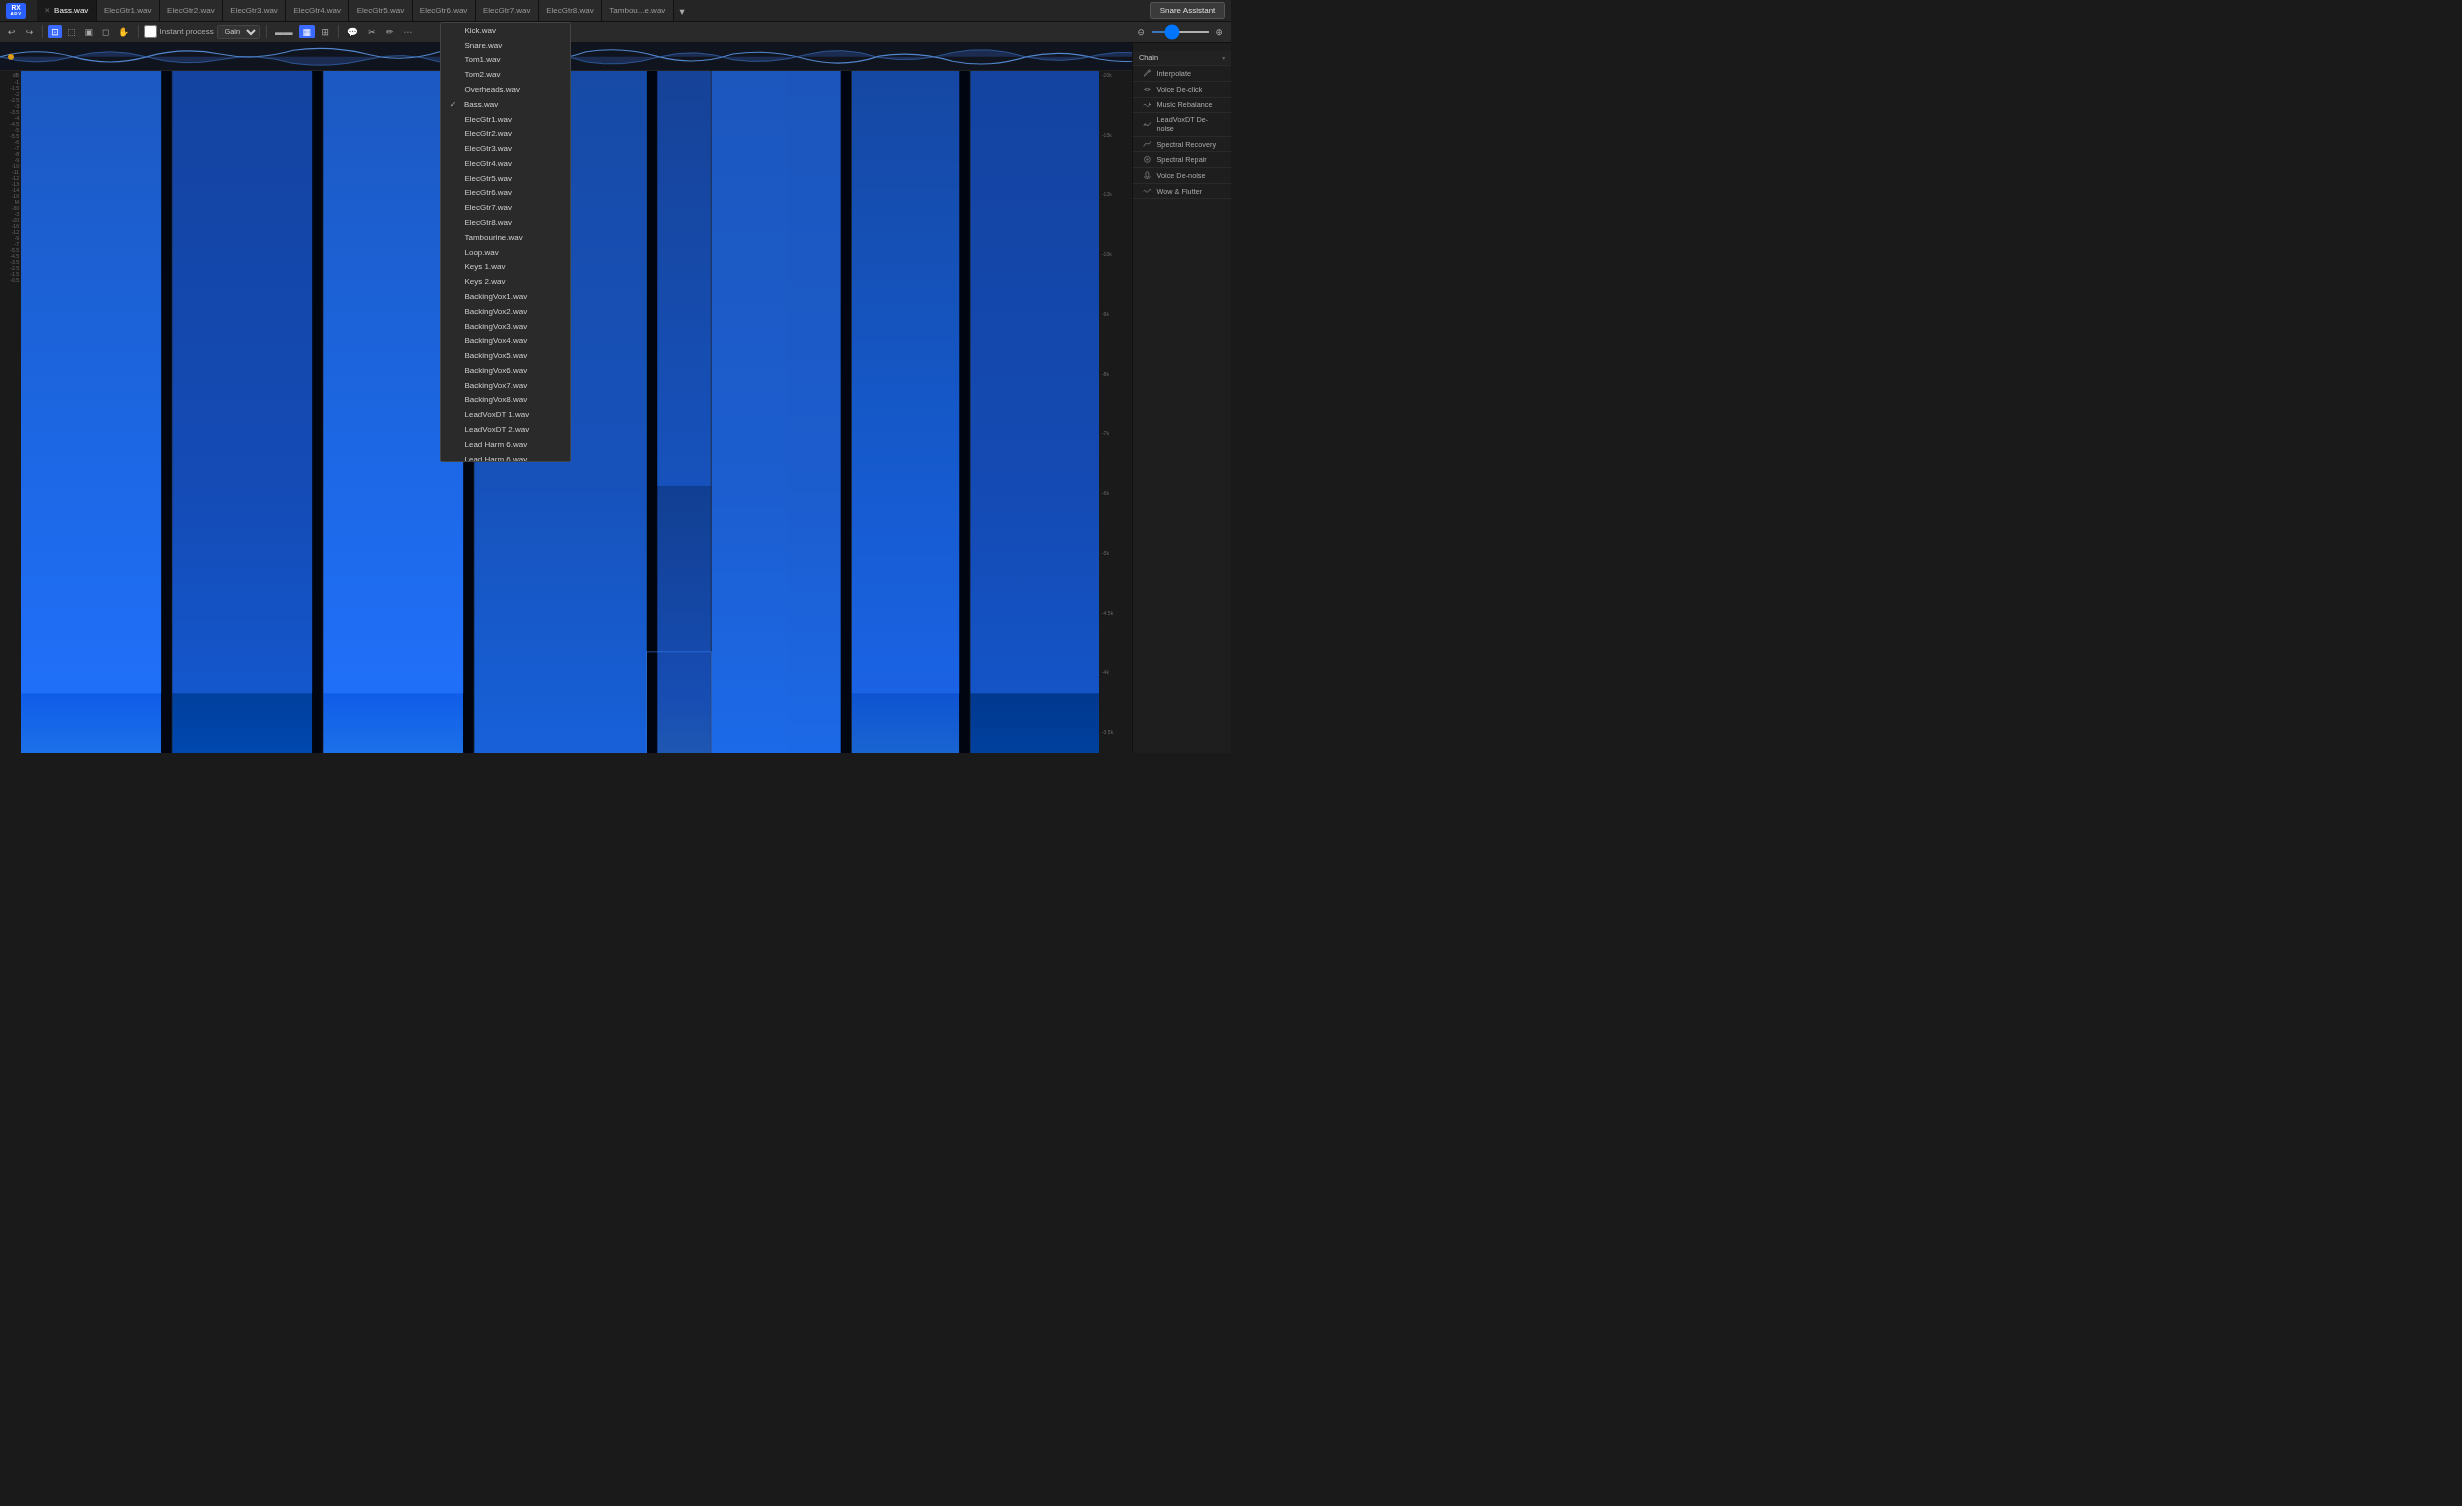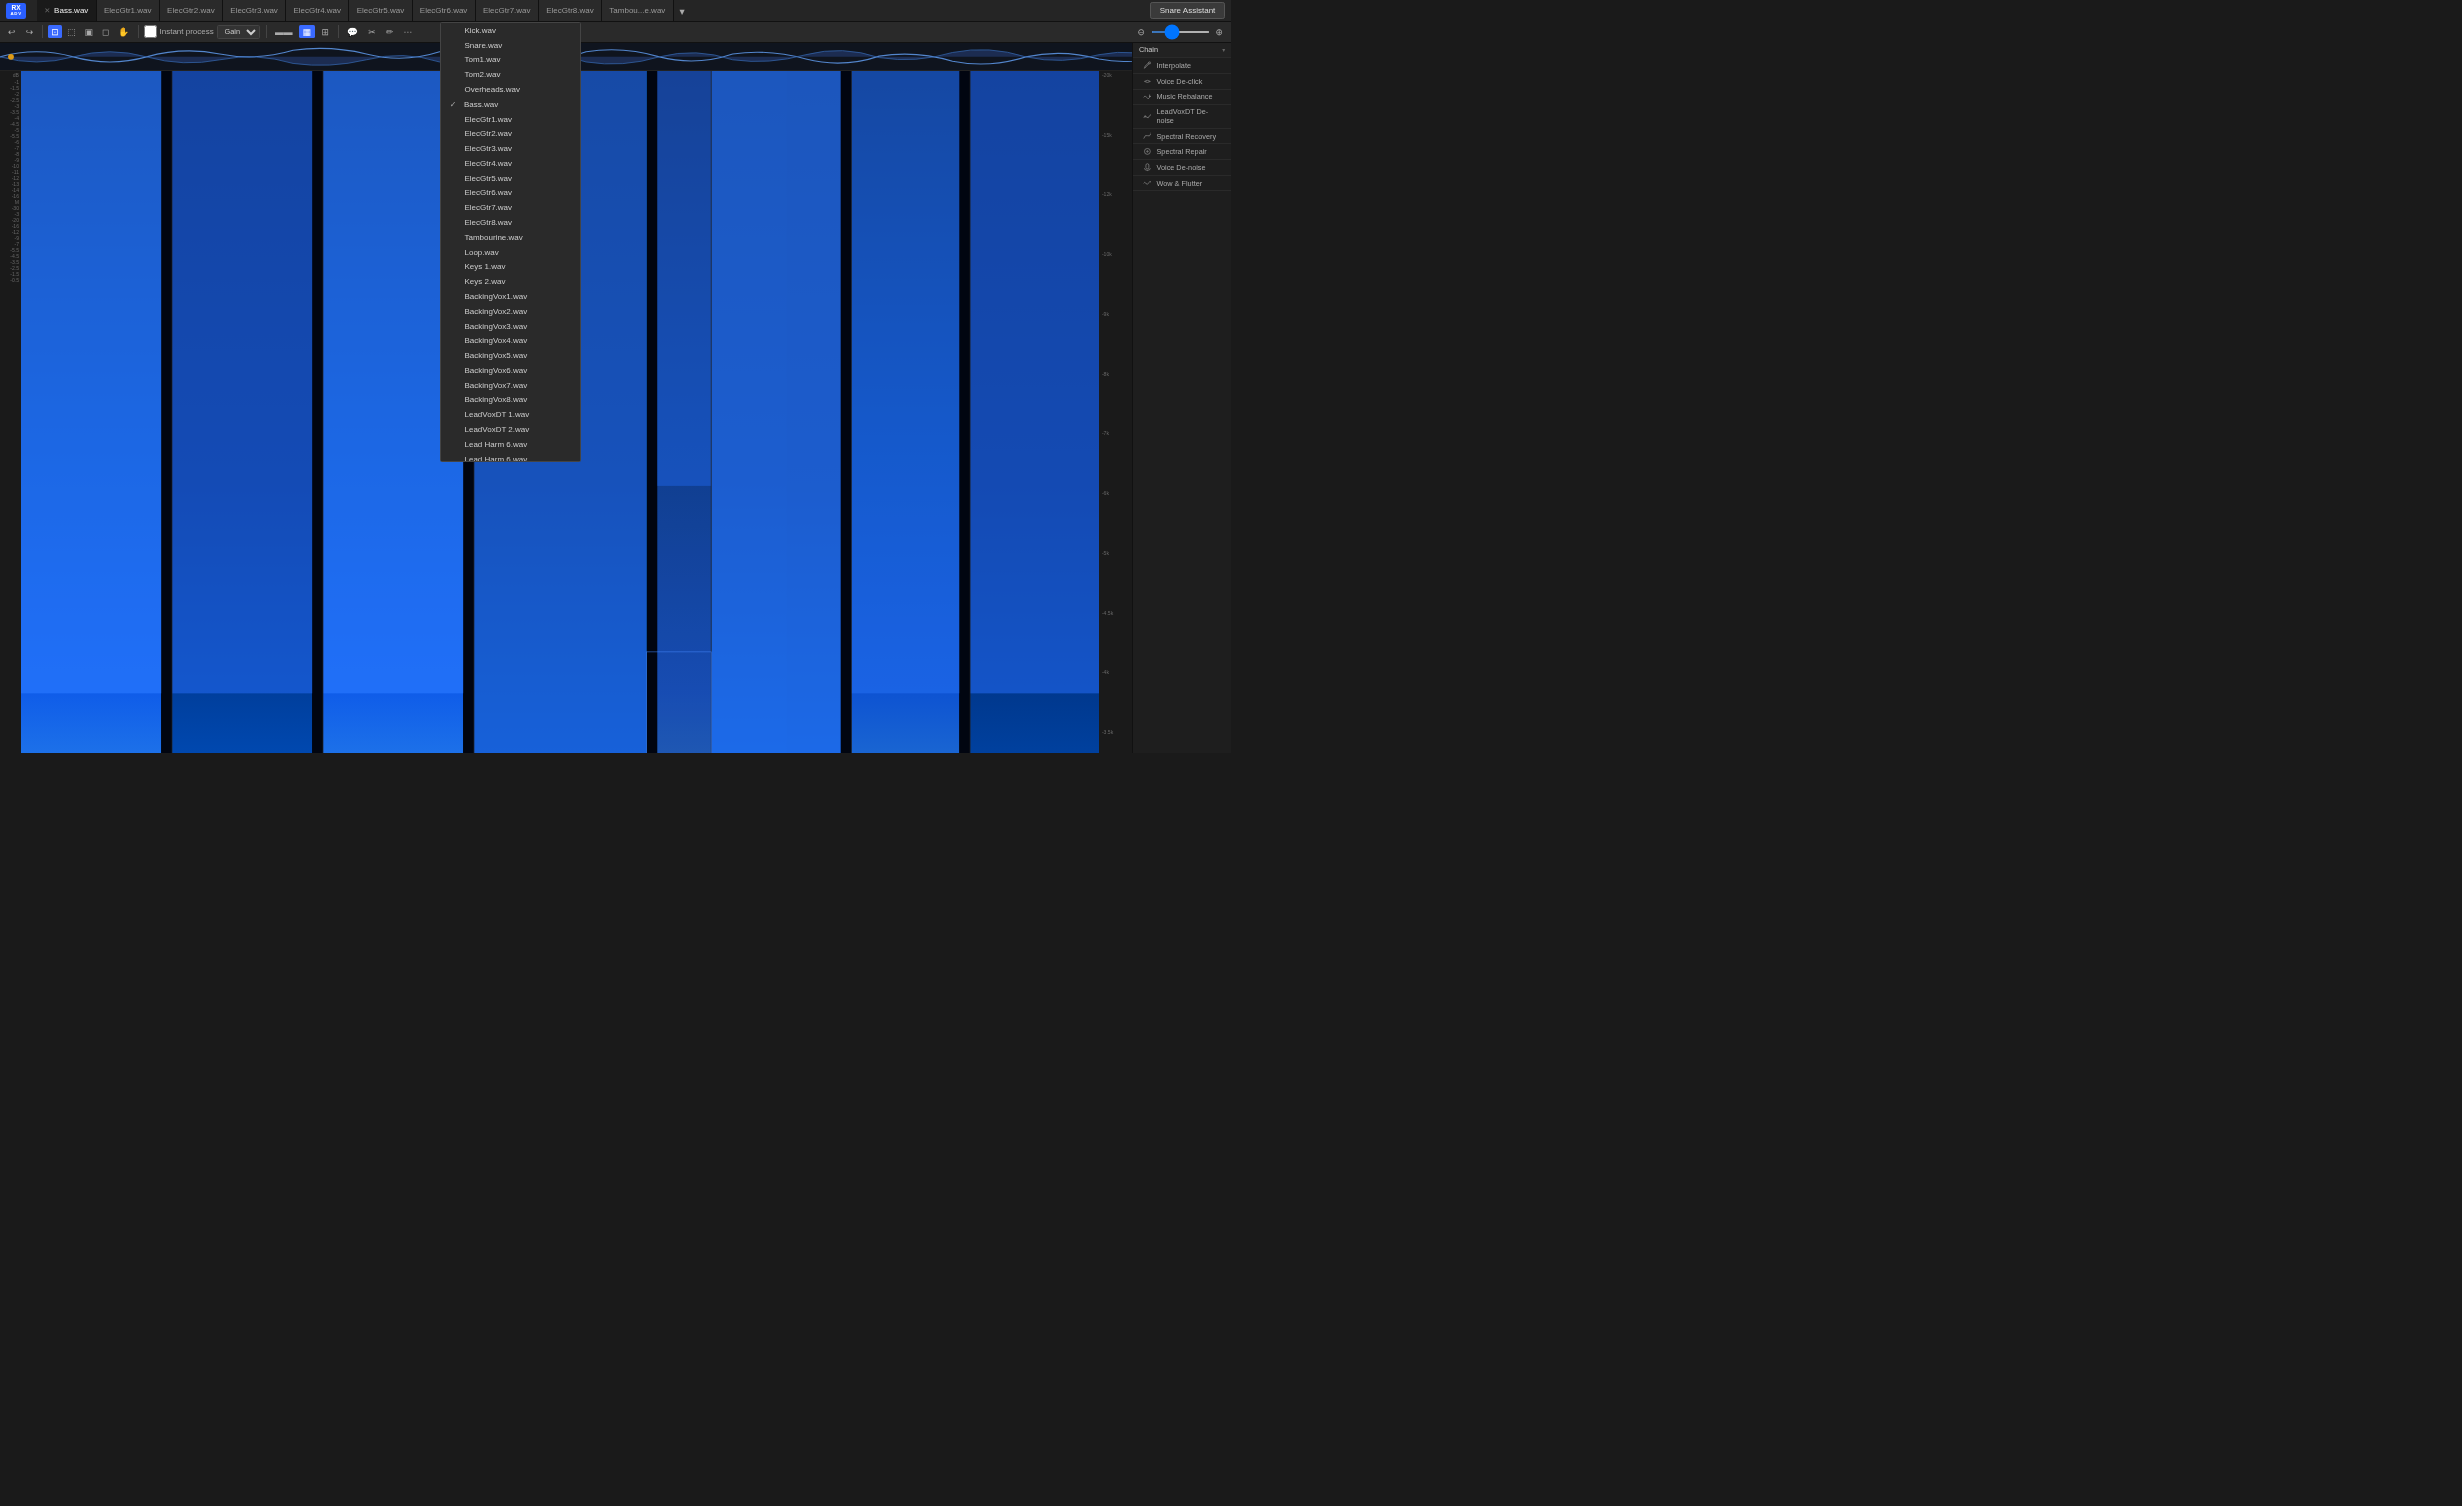--- a/index.html
+++ b/index.html
@@ -310,21 +310,21 @@
       position: absolute;
       top: 22px;
       left: 0;
       right: 0;
       background: #2a2a2a;
       border: 0.7px solid #444;
       border-radius: 1.5px;
       z-index: 500;
       max-height: 440px;
       overflow-y: auto;
-      width: 141px;
+      width: 131px;
       left: 440px;
     }
 
     
     #module-list {
       width: 99px;
       background: #1e1e1e;
       border-left: 0.7px solid #111;
       overflow-y: auto;
       display: flex;
@@ -358,20 +358,21 @@
 
     .header-row {
       display: flex;
       align-items: center;
       padding: 1.5px 5.9px;
       color: #888;
       font-size: 7.3px;
       background: #222;
       border-bottom: 0.7px solid #2a2a2a;
       cursor: pointer;
+      margin-top: 8px;
     }
 
     .expand-arrow {
       display: inline-block;
       font-size: 5.9px;
       color: #666;
     }
   </style>
 </head>
 <body>

